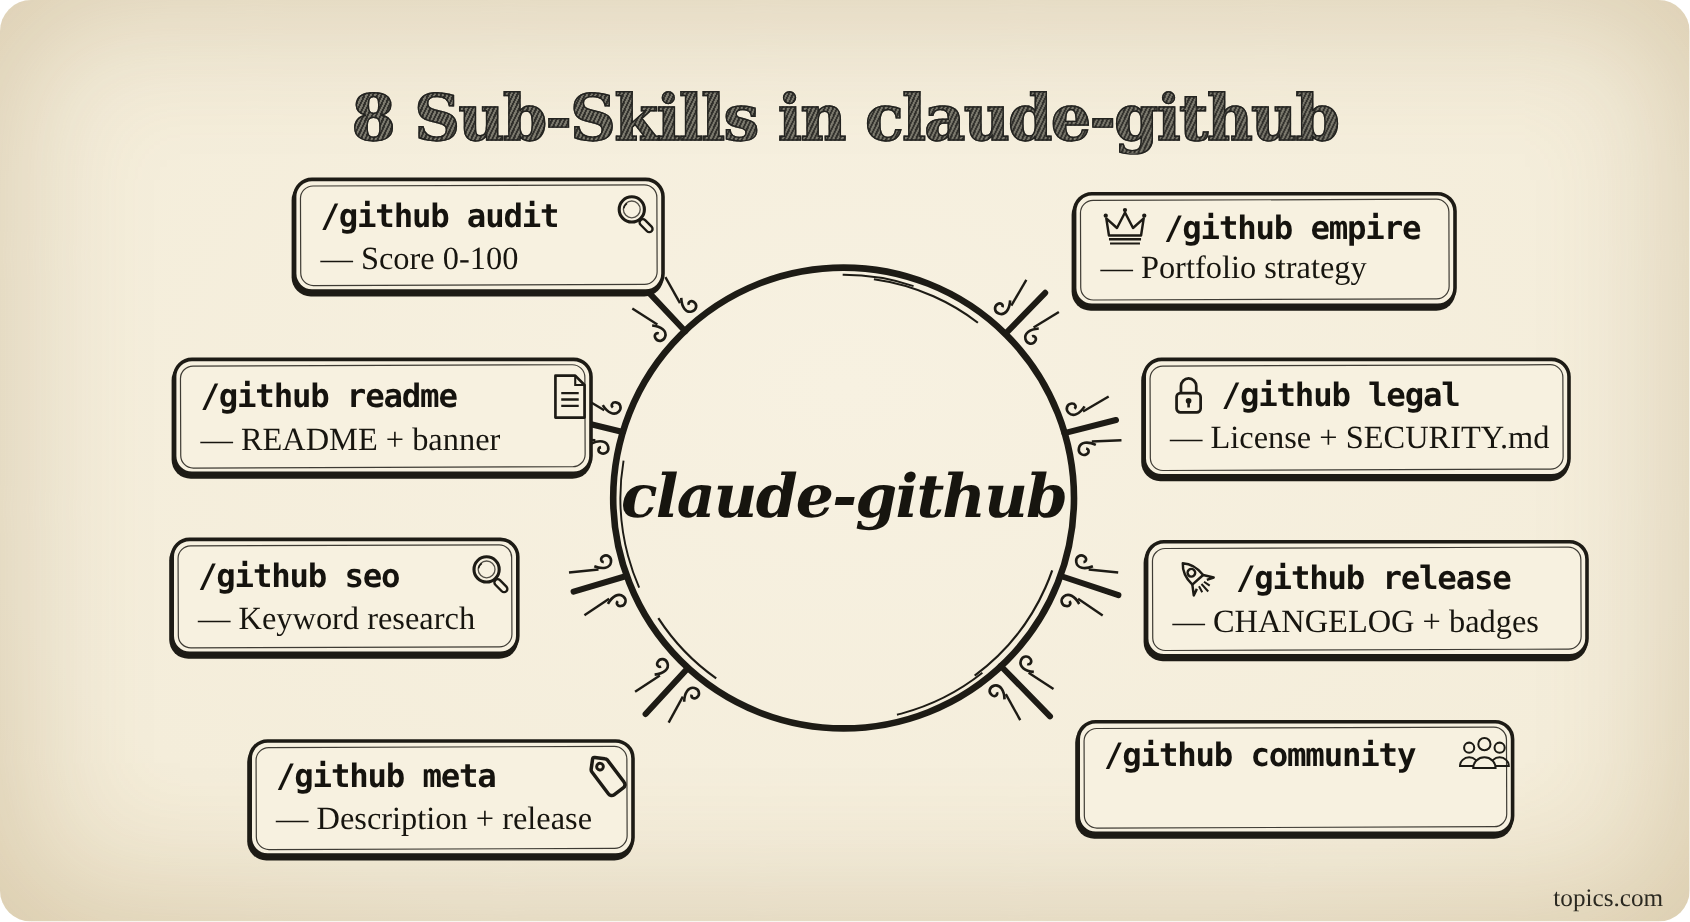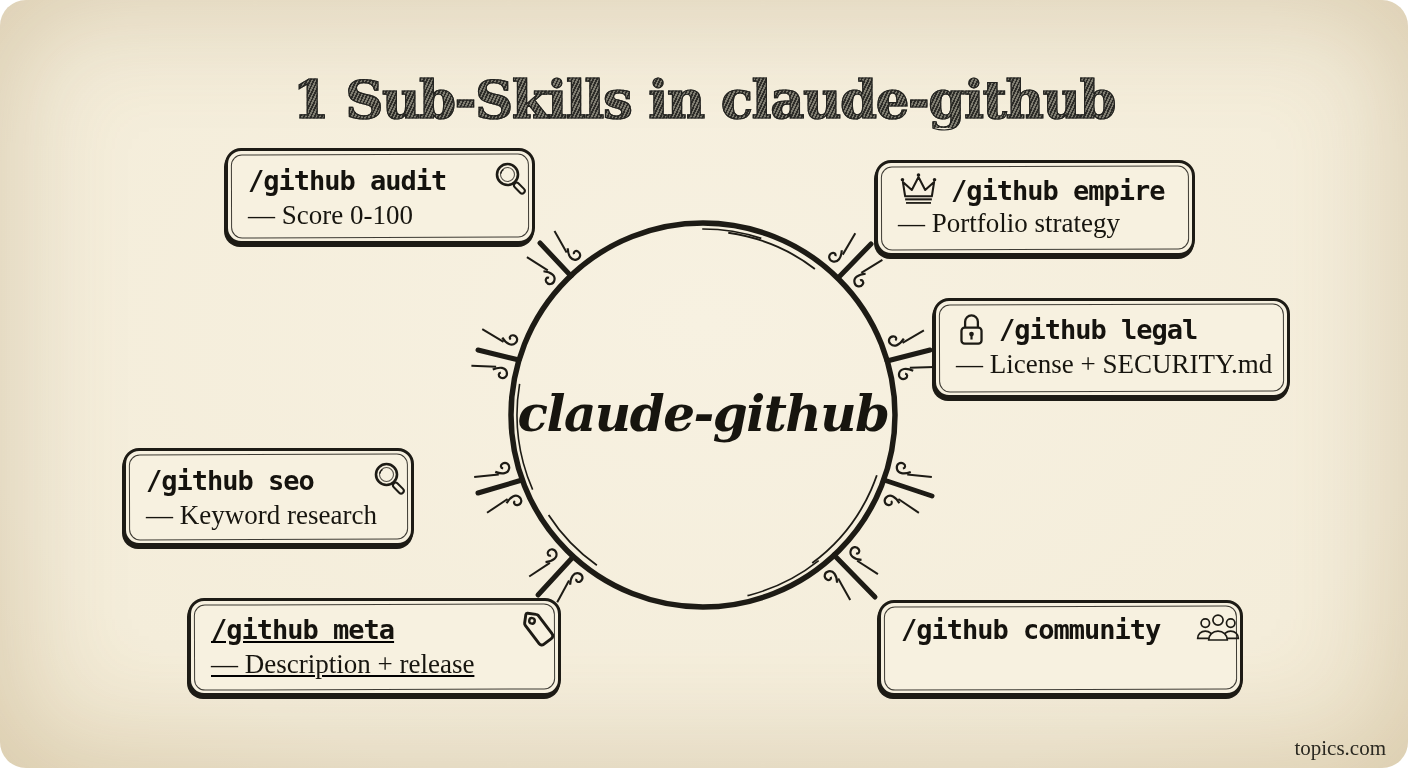--- a/index.html
+++ b/index.html
@@ -20,20 +20,21 @@
   .hub-label{
     position:absolute;left:703px;top:414px;transform:translate(-50%,-50%);z-index:2;
     font:italic 900 50px/1 "DejaVu Serif", serif;letter-spacing:-1.5px;color:#17150f;
     white-space:nowrap;
   }
   .card{
     position:absolute;z-index:2;box-sizing:border-box;
     background:#f7f1e0;border:3.5px solid #1d1b15;border-radius:16px;
     box-shadow:-1px 3px 0 #1d1b15;
     padding:9px 0 10px 20px;
+    margin-left:19px;
   }
   .card::before{
     content:"";position:absolute;inset:3px;border:1.6px solid #1d1b15;border-radius:11px;
     transform:rotate(-0.2deg);pointer-events:none;opacity:.85;
   }
   .card-row{display:flex;align-items:center;gap:12px;}
   .card-row.icon-right{justify-content:space-between;}
   .card-title{
     font-family:"DejaVu Sans Mono", monospace;font-weight:700;font-size:27px;
     letter-spacing:-1px;color:#15130e;white-space:nowrap;
@@ -47,21 +48,21 @@
     position:absolute;right:22px;bottom:7px;z-index:3;
     font:400 21px "Liberation Serif", serif;color:#2b2921;
   }
   
   .pos-audit     {left:225px;top:148px;width:310px;height:96px;}
   .pos-empire    {left:875px;top:160px;width:320px;height:96px;}
   .pos-readme    {left:125px;top:298px;width:350px;height:98px;}
   .pos-legal     {left:933px;top:298px;width:357px;height:100px;}
   .pos-seo       {left:123px;top:448px;width:291px;height:98px;}
   .pos-release   {left:935px;top:450px;width:370px;height:98px;}
-  .pos-meta      {left:188px;top:598px;width:373px;height:98px;text-decoration:underline;}
+  .pos-meta      {left:188px;top:616px;width:322px;height:98px;}
   .pos-community {left:878px;top:600px;width:365px;height:96px;}
 </style>
 </head>
 <body>
 
 <div class="canvas">
 
   <svg class="network" width="1408" height="768" viewBox="0 0 1408 768">
     <defs>
       <path id="curl" fill="none" stroke-width="2.2" d="M12,0 C5,3 -1,2 -2,-3 C-2.8,-7.2 1,-10 4.5,-8 C7,-6.5 6.5,-3.5 4,-3.2"></path>
@@ -93,21 +94,21 @@
       <use href="#flourish" transform="translate(838,278) rotate(-45.5)"></use>
       <use href="#flourish" transform="translate(519,360) rotate(-163.4)"></use>
       <use href="#flourish" transform="translate(887,361) rotate(-16.3)"></use>
       <use href="#flourish" transform="translate(522,480) rotate(160.2)"></use>
       <use href="#flourish" transform="translate(884,480) rotate(19.9)"></use>
       <use href="#flourish" transform="translate(573,557) rotate(132.6)"></use>
       <use href="#flourish" transform="translate(834,555) rotate(46.9)"></use>
     </g>
   </svg>
 
-  <h1 class="title">1 Sub-Skills in claude-github</h1>
+  <h1 class="title">8 Sub-Skills in claude-github</h1>
 
   <div class="hub-label">claude-github</div>
 
   <div class="card pos-audit">
     <div class="card-row icon-right">
       <span class="card-title">/github audit</span>
       <span class="icon">
         <svg viewBox="0 0 40 40" width="40" height="40">
           <circle cx="15.5" cy="14.5" r="10.5" fill="#f7f1e0" stroke="#1d1b15" stroke-width="2.6"></circle>
           <circle cx="15.5" cy="14.5" r="7" fill="none" stroke="#1d1b15" stroke-width="1.1" opacity=".75"></circle>
@@ -131,20 +132,37 @@
             <path d="M8,30.5 h30"></path>
             <path d="M9,34.5 h28" stroke-width="2"></path>
           </g>
         </svg>
       </span>
       <span class="card-title">/github empire</span>
     </div>
     <div class="card-sub">— Portfolio strategy</div>
   </div>
 
+  <div class="card pos-readme">
+    <div class="card-row icon-right">
+      <span class="card-title">/github readme</span>
+      <span class="icon">
+        <svg viewBox="0 0 34 42" width="33" height="41">
+          <path d="M5,3 h17 l8,8 v28 h-25 z" fill="#f7f1e0" stroke="#1d1b15" stroke-width="2.3" stroke-linejoin="round"></path>
+          <path d="M22,3 v8 h8" fill="none" stroke="#1d1b15" stroke-width="1.8"></path>
+          <g stroke="#1d1b15" stroke-width="2">
+            <line x1="10" y1="18" x2="25" y2="18"></line>
+            <line x1="10" y1="23.5" x2="25" y2="23.5"></line>
+            <line x1="10" y1="29" x2="25" y2="29"></line>
+          </g>
+        </svg>
+      </span>
+    </div>
+    <div class="card-sub">— README + banner</div>
+  </div>
 
   <div class="card pos-legal">
     <div class="card-row">
       <span class="icon">
         <svg viewBox="0 0 34 42" width="31" height="39">
           <path d="M10,19 v-6.5 a7,7 0 0 1 14,0 v6.5" fill="none" stroke="#1d1b15" stroke-width="2.5"></path>
           <rect x="6" y="19" width="22" height="17.5" rx="3.5" fill="#f7f1e0" stroke="#1d1b15" stroke-width="2.5"></rect>
           <circle cx="17" cy="26" r="2.6" fill="#1d1b15"></circle>
           <line x1="17" y1="27" x2="17" y2="32" stroke="#1d1b15" stroke-width="2.4"></line>
         </svg>
@@ -162,20 +180,37 @@
           <circle cx="15.5" cy="14.5" r="10.5" fill="#f7f1e0" stroke="#1d1b15" stroke-width="2.6"></circle>
           <circle cx="15.5" cy="14.5" r="7" fill="none" stroke="#1d1b15" stroke-width="1.1" opacity=".75"></circle>
           <path d="M11.5,9.5 a6.5,6.5 0 0 0 -2.8,4.2" fill="none" stroke="#1d1b15" stroke-width="1.4"></path>
           <rect x="23.5" y="21.5" width="13" height="5.4" rx="2.7" transform="rotate(45 24 23)" fill="#f7f1e0" stroke="#1d1b15" stroke-width="2"></rect>
         </svg>
       </span>
     </div>
     <div class="card-sub">— Keyword research</div>
   </div>
 
+  <div class="card pos-release">
+    <div class="card-row">
+      <span class="icon">
+        <svg viewBox="0 0 44 44" width="41" height="41">
+          <g transform="rotate(-42 22 22)" stroke="#1d1b15" fill="none" stroke-width="2.2" stroke-linejoin="round">
+            <path d="M22,3 C27,8 29,15 28.5,23 L15.5,23 C15,15 17,8 22,3 Z" fill="#f7f1e0"></path>
+            <circle cx="22" cy="14.5" r="3.4"></circle>
+            <path d="M15.5,23 L10,31 L16,28.5"></path>
+            <path d="M28.5,23 L34,31 L28,28.5"></path>
+            <path d="M19,28 L17.5,34 M22,28 L22,37 M25,28 L26.5,34" stroke-width="1.8"></path>
+          </g>
+        </svg>
+      </span>
+      <span class="card-title">/github release</span>
+    </div>
+    <div class="card-sub">— CHANGELOG + badges</div>
+  </div>
 
   <div class="card pos-meta">
     <div class="card-row icon-right">
       <span class="card-title">/github meta</span>
       <span class="icon">
         <svg viewBox="0 0 24 24" width="39" height="39">
           <g transform="rotate(8 12 12)">
             <path d="M20.59,13.41 L10.59,3.41 A2,2 0 0 0 9.17,3 H4 A1,1 0 0 0 3,4 V9.17 A2,2 0 0 0 3.59,10.59 L13.59,20.59 A2,2 0 0 0 16.42,20.59 L20.59,16.42 A2,2 0 0 0 20.59,13.41 Z" fill="#f7f1e0" stroke="#1d1b15" stroke-width="1.8" stroke-linejoin="round"></path>
             <circle cx="7.3" cy="7.3" r="1.7" fill="none" stroke="#1d1b15" stroke-width="1.5"></circle>
           </g>

